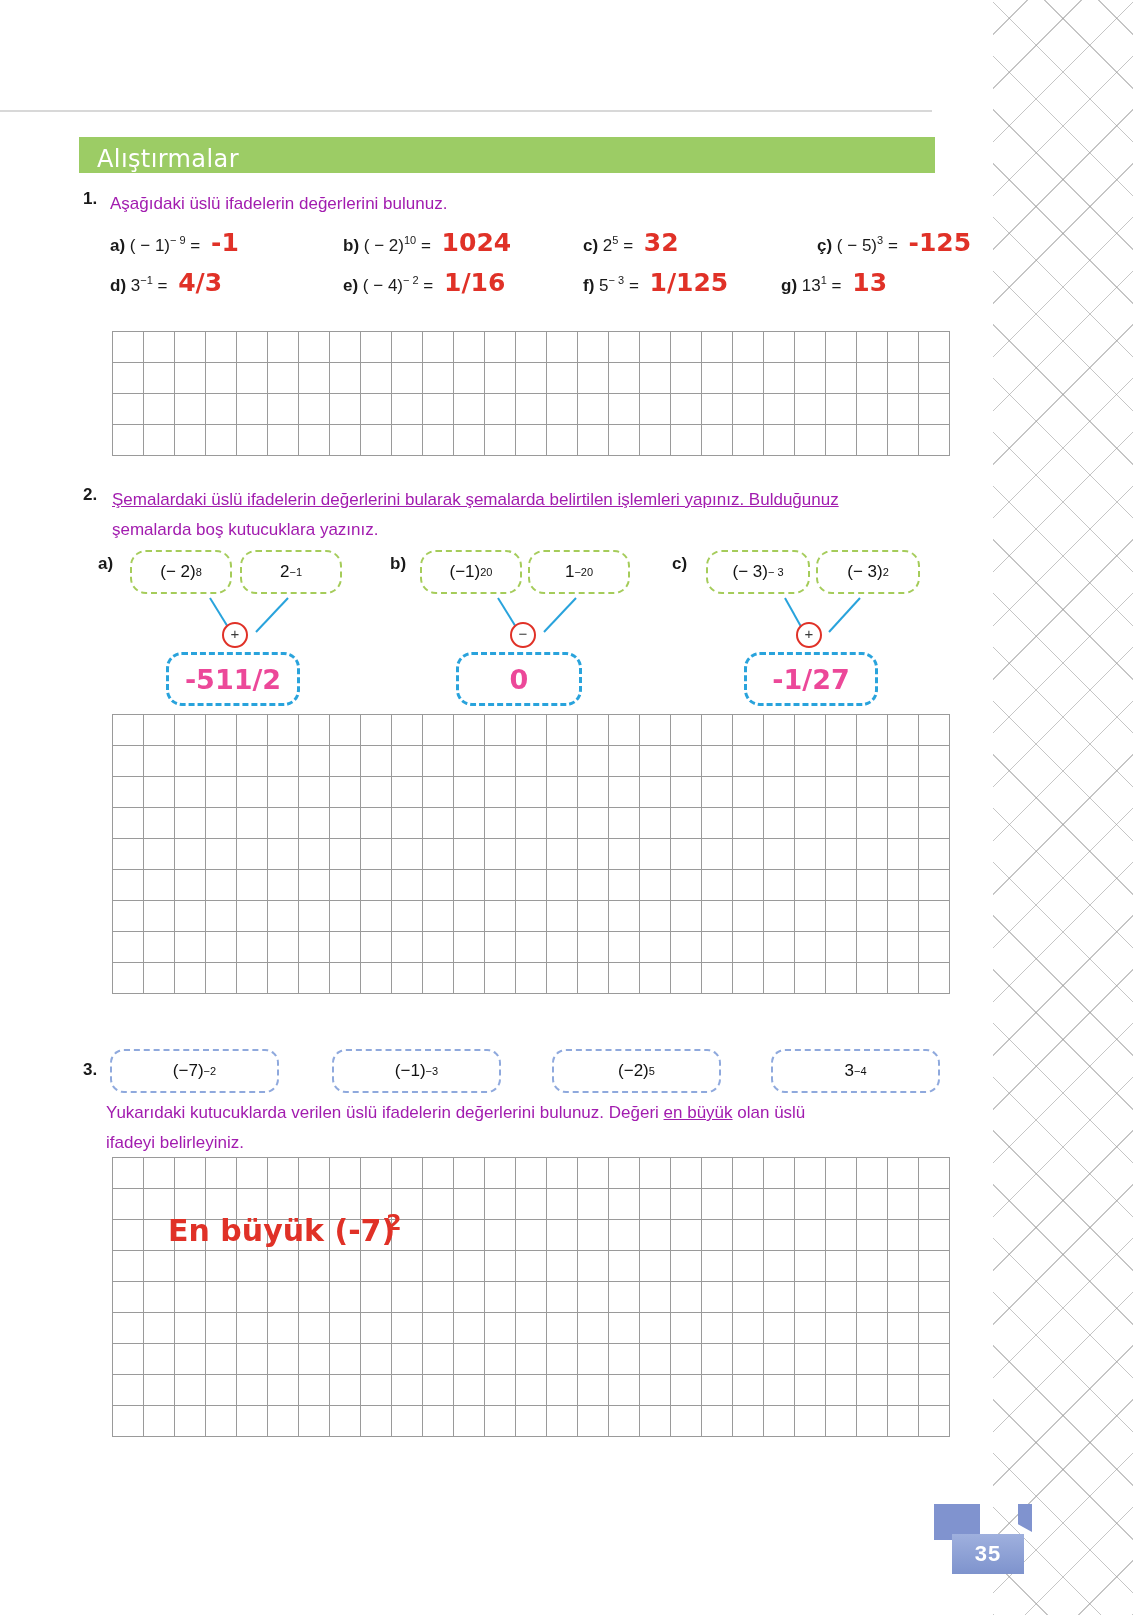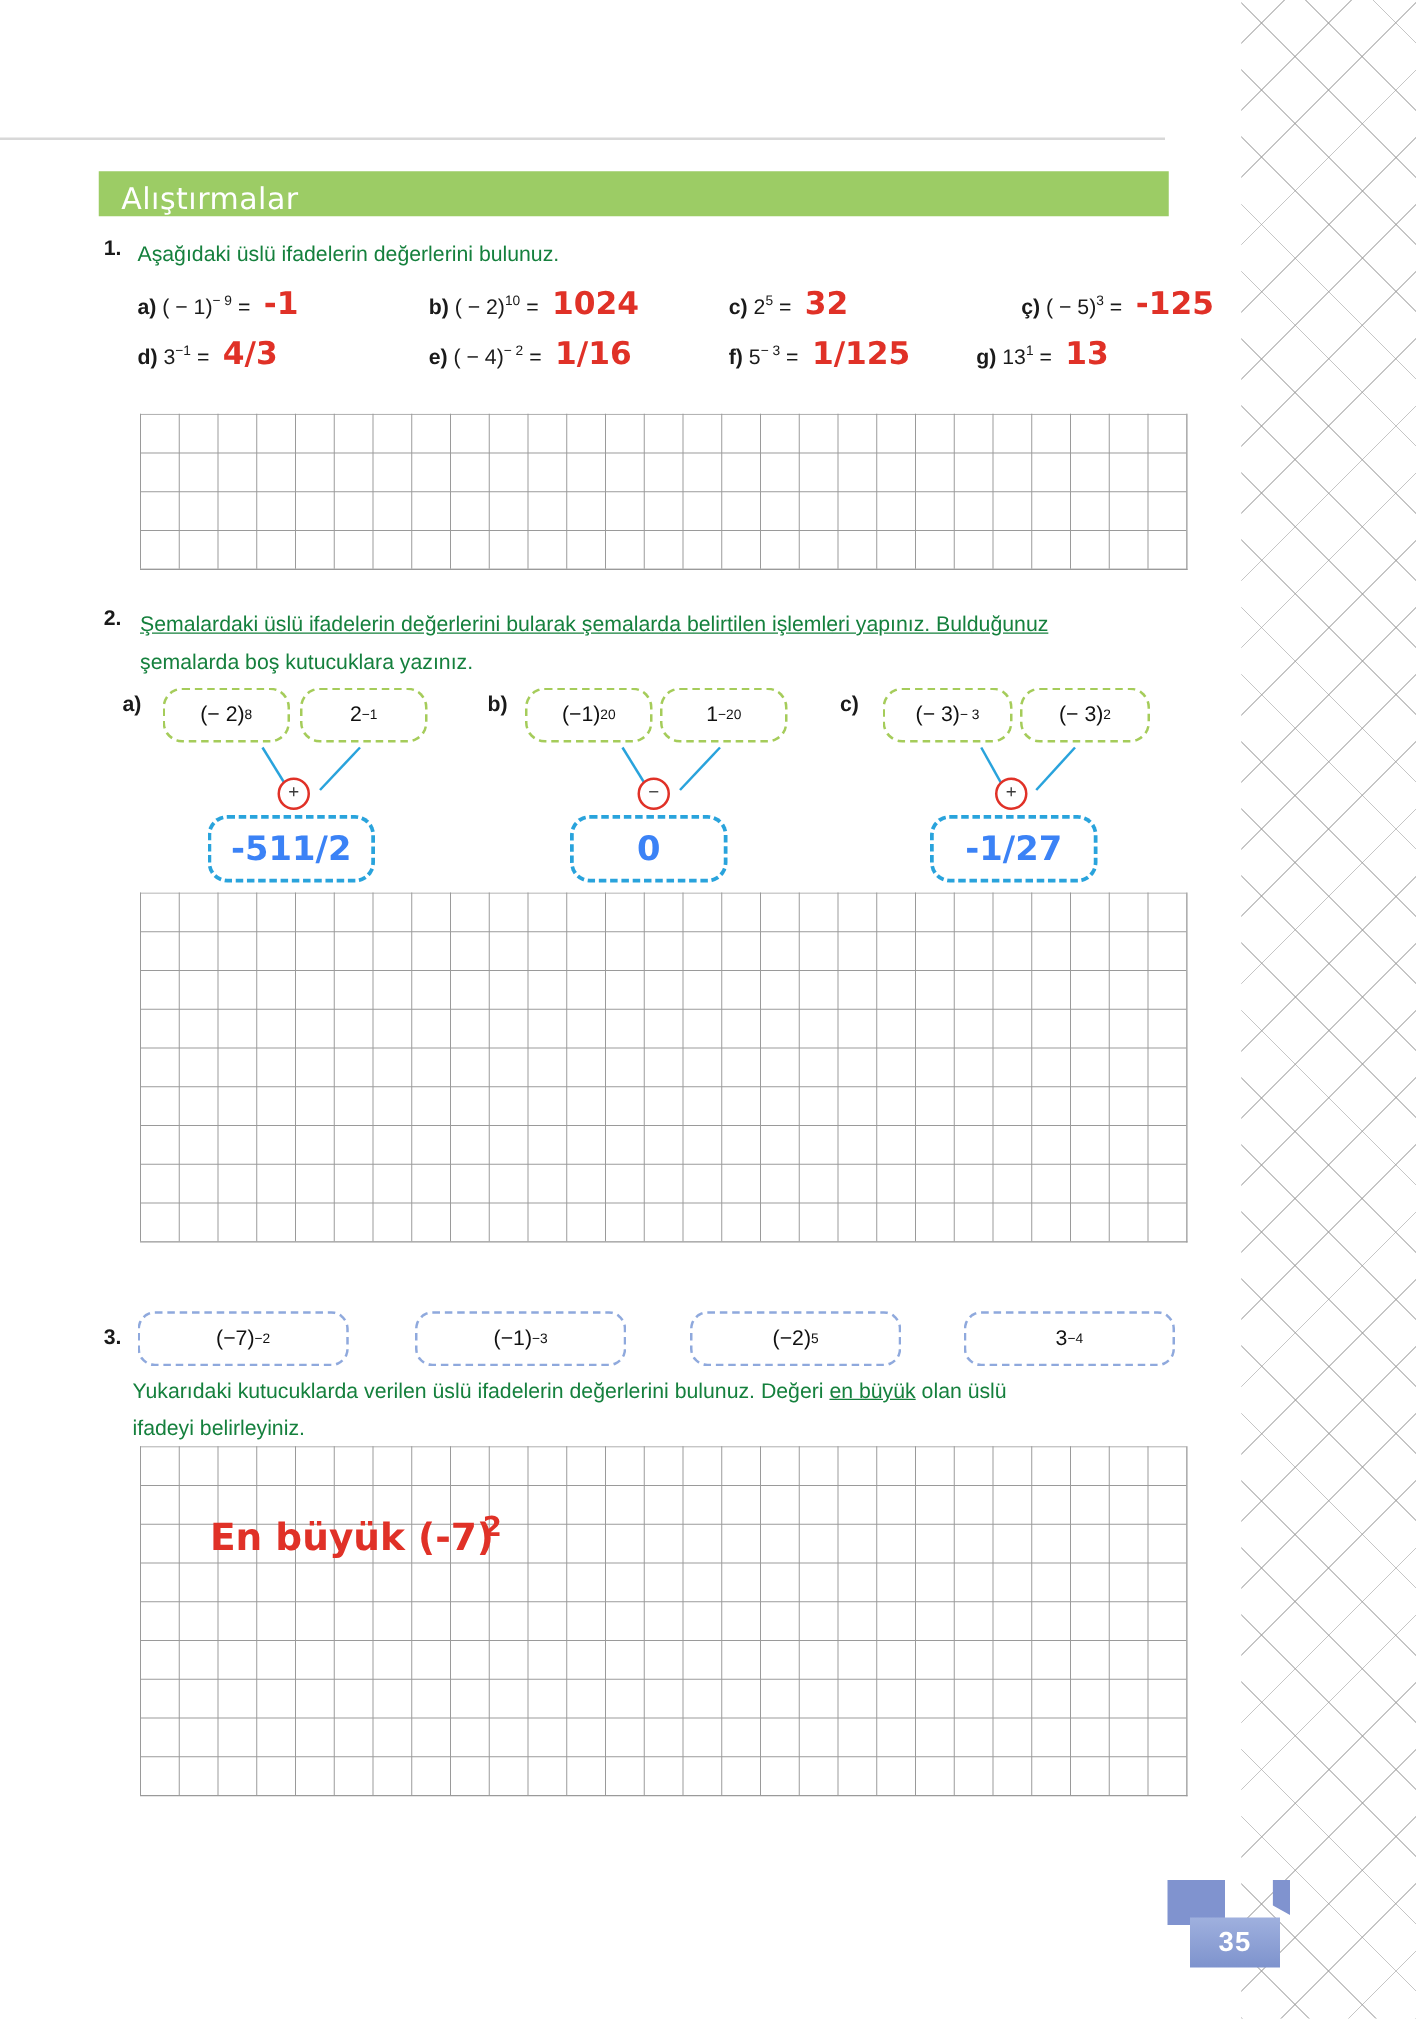--- a/index.html
+++ b/index.html
@@ -60,21 +60,21 @@
   
   .q-num {
     position: absolute;
     font-weight: bold;
     font-size: 17px;
     color: #1a1a1a;
   }
   .q-text {
     position: absolute;
     font-size: 17px;
-    color: #15803d;
+    color: #a21caf;
     line-height: 30px;
   }
 
   
   .ex1-item {
     position: absolute;
     font-size: 17px;
     color: #1a1a1a;
     white-space: nowrap;
   }
@@ -126,21 +126,21 @@
     position: absolute;
     border: 3px dashed #29a3dc;
     border-radius: 16px;
     height: 48px;
     display: flex;
     align-items: center;
     justify-content: center;
     background: #fff;
   }
   .node-blue .ans {
-    color: #3b82f6;
+    color: #ec4899;
     font-weight: bold;
     font-size: 27px;
     font-family: "DejaVu Sans", sans-serif;
   }
   .op-circle {
     position: absolute;
     width: 22px;
     height: 22px;
     border: 2px solid #e03127;
     border-radius: 50%;

